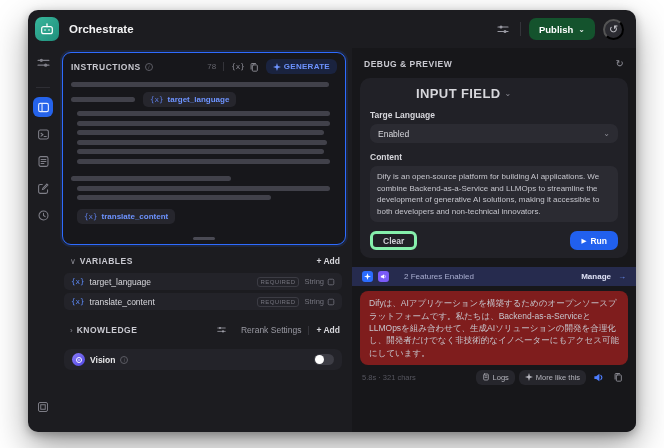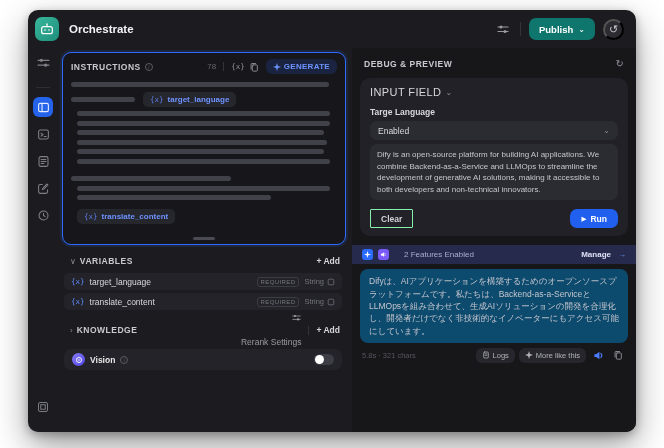--- a/index.html
+++ b/index.html
@@ -13,21 +13,21 @@
   .tb-spacer { flex:1; }
   .model-chip { height:21px; background:#28282e; border-radius:7px; display:flex; align-items:center; gap:4px; padding:0 7px; }
   .openai-icon { width:13px; height:13px; border-radius:4px; background:linear-gradient(135deg,#4ec9e8,#2f6bff); display:flex; align-items:center; justify-content:center; }
   .model-name { font-size:9px; font-weight:600; color:#e8e8ea; }
   .mode-badge { border:1px solid #4a4a52; border-radius:8px; padding:1px 4px; font-size:6.5px; color:#9a9aa3; letter-spacing:.4px; }
   .cap-dot { width:7px; height:7px; border:1px solid #54545c; border-radius:50%; }
   .caps { display:flex; gap:2px; margin-left:2px; }
   .ghost-btn { display:flex; align-items:center; justify-content:center; color:#9a9aa3; }
   .tune-btn { width:18px; height:18px; }
   .vdiv { width:1px; height:14px; background:#34343a; }
-  .publish-btn { height:22px; background:#0f766e; border-radius:7px; border:none; color:#fff; font-size:9.5px; font-weight:600; display:flex; align-items:center; gap:5px; padding:0 10px; font-family:inherit; }
+  .publish-btn { height:22px; background:#14532d; border-radius:7px; border:none; color:#fff; font-size:9.5px; font-weight:600; display:flex; align-items:center; gap:5px; padding:0 10px; font-family:inherit; }
   .publish-btn .chev { font-size:8px; opacity:.9; }
   .history-btn { width:21px; height:21px; border-radius:50%; background:#2b2b31; font-size:11px; color:#c8c8ce; }
 
   
   .body { flex:1; display:flex; min-height:0; }
   .sidebar { width:30px; flex:0 0 30px; display:flex; flex-direction:column; align-items:center; padding:4px 0 8px; }
   .sb-div { width:14px; height:1px; background:#2e2e34; margin:8px 0 9px; }
   .sb-icon { width:20px; height:20px; border-radius:6px; display:flex; align-items:center; justify-content:center; color:#7f7f88; margin-bottom:7px; }
   .sb-icon.active { background:#2563eb; color:#e3ecff; }
   .sb-flex { flex:1; }
@@ -53,54 +53,54 @@
 
   .sec-head { display:flex; align-items:center; height:24px; padding:0 6px 0 8px; margin-top:4px; gap:4px; }
   .chev-sm { font-size:8px; color:#8b8b94; }
   .add-label { font-size:8.5px; font-weight:600; color:#d7d7dc; }
   .flex1 { flex:1; }
   .var-row { height:17px; background:#232329; border-radius:5px; margin:0 4px 3px 2px; padding:0 7px; display:flex; align-items:center; gap:5px; }
   .var-pfx { font-family:"DejaVu Sans Mono",monospace; font-size:7.5px; color:#5e8dff; }
   .var-name { font-size:8.5px; color:#d9d9de; }
   .req-badge { border:1px solid #3c3c44; border-radius:3px; font-size:6px; color:#74747e; padding:1px 3px; letter-spacing:.4px; }
   .var-type { font-size:7.5px; color:#74747e; display:flex; align-items:center; gap:3px;justify-content:flex-end; }
-  .rerank { display:flex; align-items:flex-end; gap:15px; font-size:8.5px; color:#9a9aa3;flex-direction:column; }
+  .rerank { display:flex; align-items:flex-start; gap:15px; font-size:8.5px; color:#9a9aa3; }
   .vision-row { height:21px; background:#232329; border-radius:7px; margin:7px 4px 0 2px; padding:0 8px; display:flex; align-items:center; gap:5px; }
   .vision-icon { width:13px; height:13px; border-radius:50%; background:linear-gradient(135deg,#8b7cf8,#4f46e5); display:flex; align-items:center; justify-content:center; }
   .vision-label { font-size:8.5px; font-weight:bold; color:#e8e8ea; }
   .toggle { width:20px; height:11px; border-radius:6px; background:#3d3d45; position:relative; }
   .toggle .knob { position:absolute; left:1px; top:1px; width:9px; height:9px; border-radius:50%; background:#ffffff; }
 
   
   .right-panel { flex:1; background:#17171a; display:flex; flex-direction:column; }
   .dbg-header { display:flex; align-items:center; padding:10px 12px 5px; }
   .refresh { font-size:10px; color:#8f8f98; }
   .input-card { margin:4px 8px 0; background:#212127; border-radius:10px; padding:8px 10px; }
   .if-title-row { display:flex; align-items:center; gap:4px; }
-  .if-title { font-size:11px; font-weight:normal; letter-spacing:.4px; color:#d7d7dc; }
+  .if-title { font-size:13px; font-weight:bold; letter-spacing:.4px; color:#d7d7dc;margin-left:46px; }
   .if-desc { margin-top:4px; font-size:7.5px; line-height:1.5; color:#70707a; }
   .fld-label { margin-top:9px; font-size:8.5px; font-weight:600; color:#d7d7dc; }
   .select { margin-top:4px; height:19px; background:#2b2b32; border-radius:7px; padding:0 8px; display:flex; align-items:center; }
   .select-val { font-size:8.5px; color:#d9d9de; }
   .textarea { margin-top:4px; min-height:46px; background:#2b2b32; border-radius:7px; padding:5px 7px; font-size:8px; line-height:1.45; color:#c6c6cd; position:relative; }
   .btn-row { margin-top:9px; display:flex; align-items:center; }
-  .clear-btn { height:19px; border:1px solid #86efac; background:transparent; border-radius:1px; padding:0 10px; font-size:8.5px; font-weight:600; color:#d0d0d6; font-family:inherit; }
+  .clear-btn { height:19px; border:3px solid #86efac; background:transparent; border-radius:6px; padding:0 10px; font-size:8.5px; font-weight:600; color:#d0d0d6; font-family:inherit; }
   .run-btn { height:19px; background:#2160ee; border:none; border-radius:7px; padding:0 11px; font-size:8.5px; font-weight:bold; color:#fff; display:flex; align-items:center; gap:4px; font-family:inherit; }
   .run-btn .play { font-size:6.5px; }
   .features-bar { margin-top:9px; height:19px; background:#262b4e; display:flex; align-items:center; gap:5px; padding:0 10px; }
   .f-icon { width:11px; height:11px; border-radius:3px; display:flex; align-items:center; justify-content:center; }
   .f-icon.blue { background:#2b6cff; }
   .f-icon.purple { background:#7a5af8; }
   .features-label { font-size:8px; color:#a9aed0; margin-left:10px; }
   .manage { font-size:8px; font-weight:600; color:#dde0f4; }
   .manage-arrow { font-size:8px; color:#6d93ff; margin-left:2px; }
   .out-header { display:flex; align-items:center; gap:6px; margin:9px 10px 0; }
   .out-title { font-size:7.5px; font-weight:bold; letter-spacing:.6px; color:#56565f; }
   .out-line { flex:1; height:1px; background:#26262c; }
-  .out-bubble { margin:5px 8px 0; background:#0c4a6e; border-radius:8px; padding:6px 9px; font-size:8.5px; line-height:1.45; color:#c6c6cd; }
+  .out-bubble { margin:5px 8px 0; background:#7f1d1d; border-radius:8px; padding:6px 9px; font-size:8.5px; line-height:1.45; color:#c6c6cd; }
   .out-footer { margin:5px 10px 0; display:flex; align-items:center; gap:4px; }
   .out-meta { font-size:7.5px; color:#56565f; }
   .pill-btn { height:15px; background:#26262c; border:none; border-radius:6px; padding:0 6px; display:flex; align-items:center; gap:3px; font-size:7.5px; color:#b4b4bc; font-family:inherit; }
   .icon-btn { width:16px; height:14px; display:flex; align-items:center; justify-content:center; background:transparent; border:none; }
   svg { display:block; }
 </style>
 </head>
 <body>
 
 <div class="window">
@@ -316,20 +316,21 @@
           <span class="chev-sm">⌄</span>
         </div>
 
         <div class="fld-label">Targe Language</div>
         <div class="select">
           <span class="select-val">Enabled</span>
           <span class="flex1"></span>
           <span class="chev-sm">⌄</span>
         </div>
 
+        <div class="fld-label">Content</div>
         <div class="textarea">
           <span>Dify is an open-source platform for building AI applications. We combine Backend-as-a-Service and LLMOps to streamline the development of generative AI solutions, making it accessible to both developers and non-technical innovators.</span>
         </div>
 
         <div class="btn-row">
           <button class="clear-btn">Clear</button>
           <span class="flex1"></span>
           <button class="run-btn">
             <span class="play">▶</span>
             <span>Run</span>

